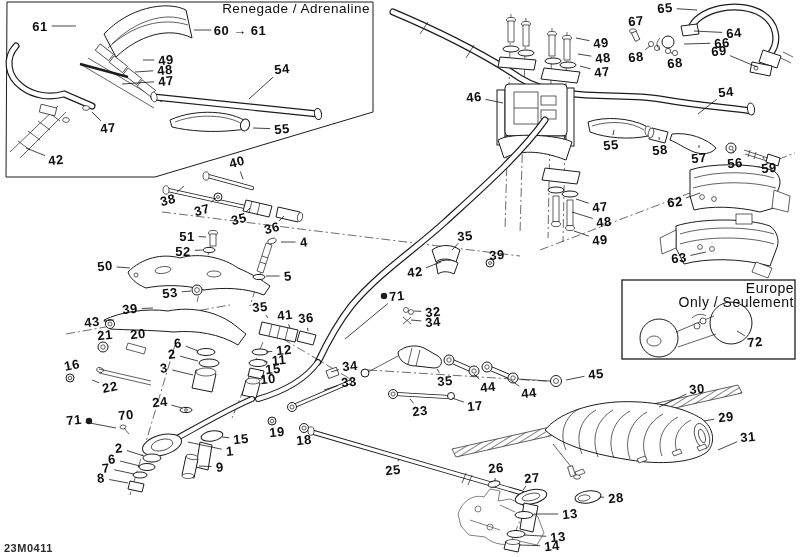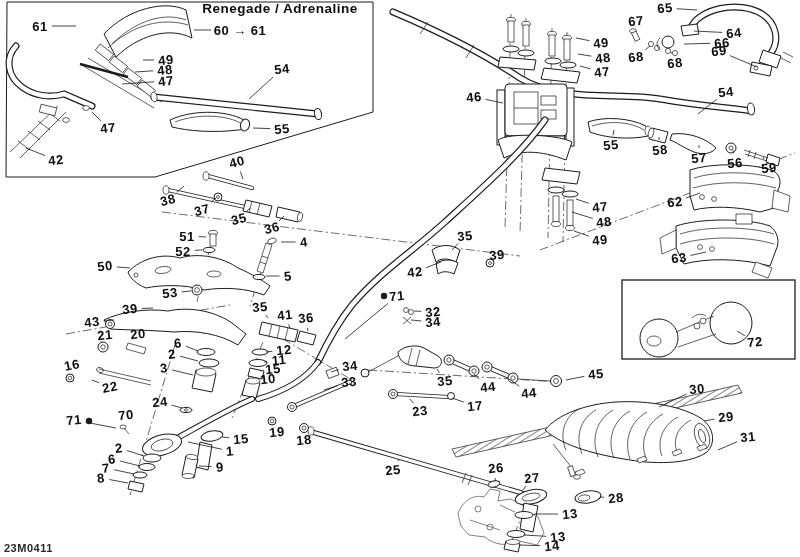--- a/index.html
+++ b/index.html
@@ -15,21 +15,21 @@
   .wh2 { fill:var(--paper); stroke:var(--ink); stroke-width:.7; }
   .to  { fill:none; stroke:var(--ink); stroke-width:7; stroke-linecap:round; }
   .ti  { fill:none; stroke:var(--paper); stroke-width:4.6; stroke-linecap:round; }
   .w5  { stroke-width:5; } .w32 { stroke-width:3.2; }
   .w42 { stroke-width:4.2; } .w26 { stroke-width:2.6; }
   .w6 { stroke-width:6; } .w4 { stroke-width:4; }
   .dd  { fill:none; stroke:var(--ink); stroke-width:.65; stroke-dasharray:9 3 2 3; }
   .fillink { fill:var(--ink); stroke:none; }
   .leader { stroke:#161616; stroke-width:.8; fill:none; }
   .co-text { font:700 13px "Liberation Sans", sans-serif; fill:#0d0d0d; letter-spacing:.5px; }
-  .title-box { position:absolute; font-weight:700; color:#0d0d0d; text-align:center;
+  .title-box { position:absolute; font-weight:400; color:#0d0d0d; text-align:right;
                font-size:13.5px; letter-spacing:.5px; }
   .doc-code { position:absolute; left:4px; top:542px; font-size:11px; font-weight:700;
               color:#2a2a2a; letter-spacing:.5px; }
 </style>
 </head>
 <body>
 
 <div class="stage">
 
 <svg id="art" width="800" height="557" viewBox="0 0 800 557">
@@ -772,16 +772,20 @@
         </g>
         <g>
           <line x1="744.9312743629068" y1="335.8468898884431" x2="737" y2="331" class="leader"></line>
           <text x="755" y="342" class="co-text" text-anchor="middle" dominant-baseline="central" transform="rotate(-6 755 342)">72</text>
         </g>
       </g>
 </svg>
 
 <div class="title-box" style="left:190px; top:1px; width:180px;">Renegade / Adrenaline</div>
 
+<div class="title-box" style="left:623px; top:282px; width:171px; font-size:14px; line-height:13.5px;">
+  <div>Europe</div>
+  <div>Only / Seulement</div>
+</div>
 
 <div class="doc-code">23M0411</div>
 
 </div>
 
 </body></html>

